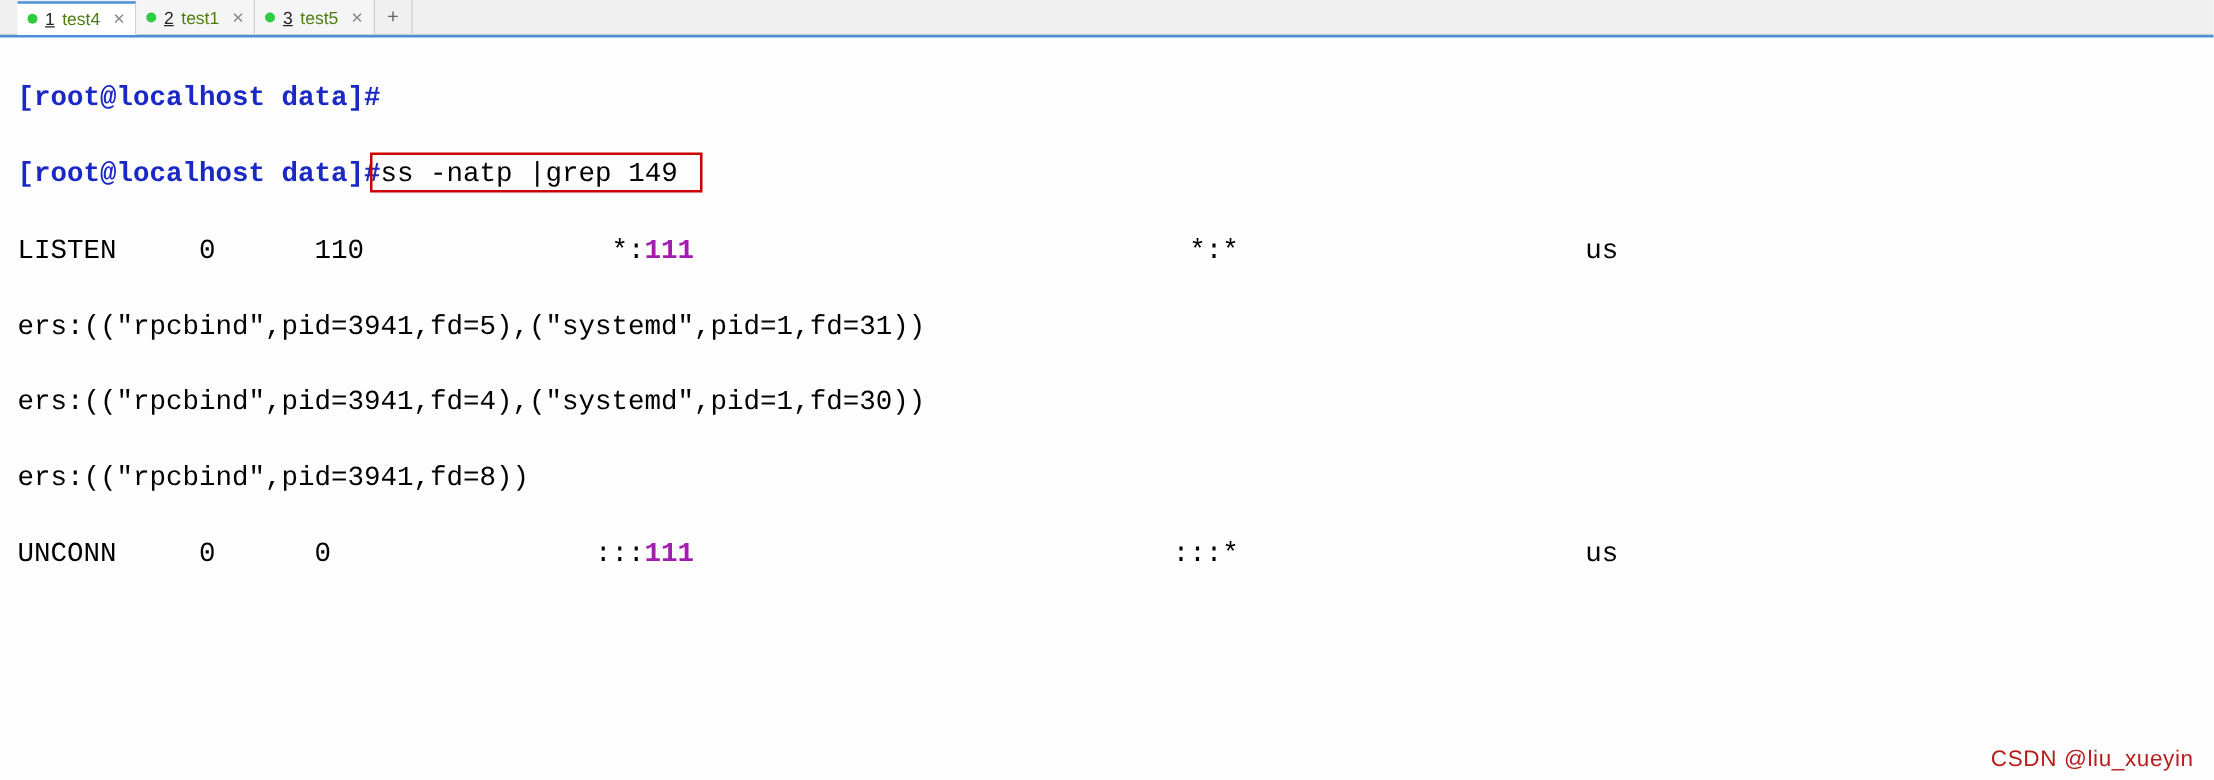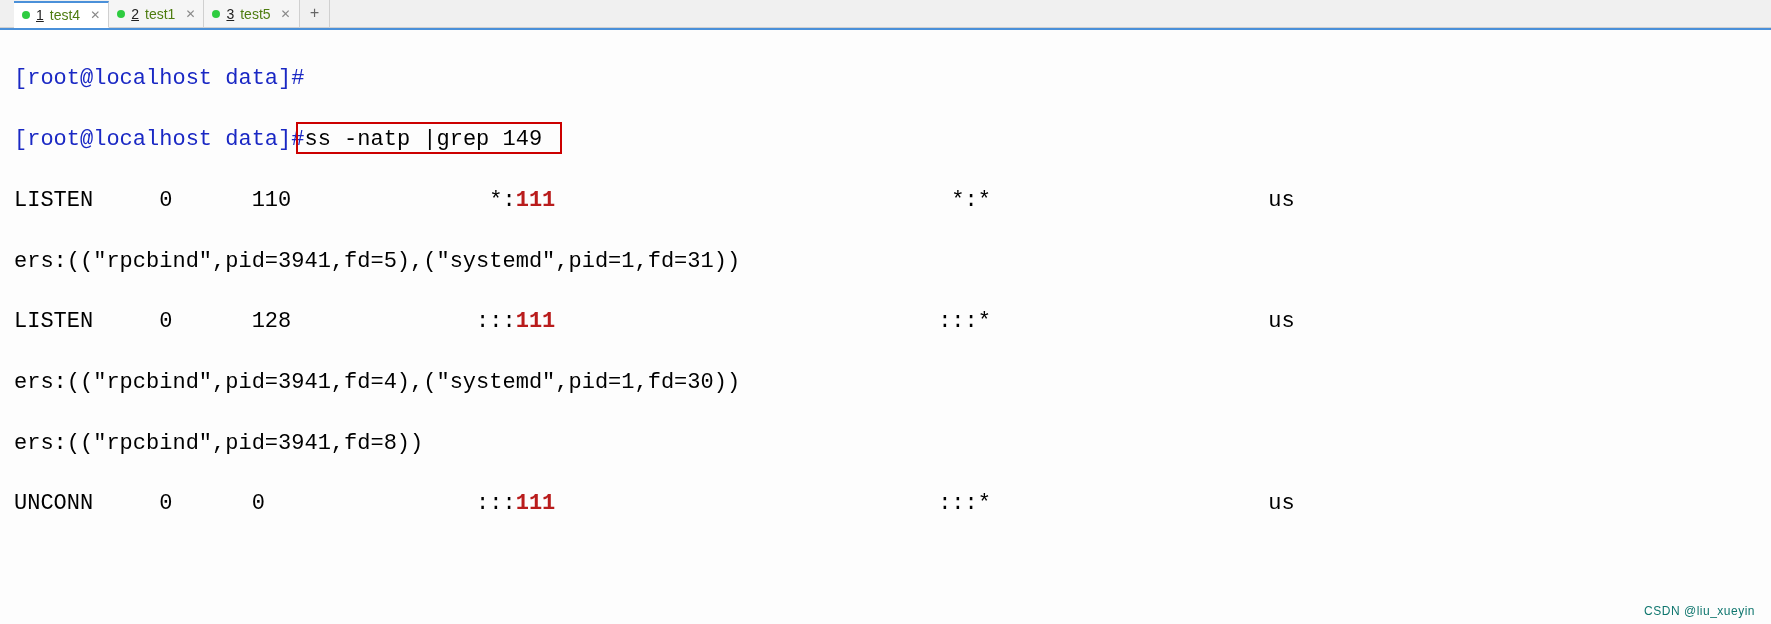--- a/index.html
+++ b/index.html
@@ -58,35 +58,35 @@
     display: flex;
     align-items: center;
   }
   .terminal {
     padding: 4px 4px 4px 14px;
     white-space: pre;
     line-height: 1.38;
     color: #000;
     border-top: 2px solid #4a90d9;
   }
-  .prompt-bracket { color: #1a28c4; font-weight: normal; }
+  .prompt-bracket { color: #1a28c4; font-weight: bold; }
   .row { position: relative; }
-  .hl { color: #b91c1c; font-weight: bold; }
+  .hl { color: #a21caf; font-weight: bold; }
   .cmd-highlight-box {
     border: 2.5px solid #cc0000;
     position: absolute;
     pointer-events: none;
   }
   .watermark {
     position: absolute;
     bottom: 6px;
     right: 16px;
     font-family: sans-serif;
-    font-size: 12px;
-    color: #0f766e;
+    font-size: 18px;
+    color: #b91c1c;
     letter-spacing: 0.5px;
     text-align: right;
   }
 </style>
 </head>
 <body>
 
 <div class="tab-bar">
   <div class="tab active">
     <span class="dot active"></span>
@@ -107,21 +107,20 @@
     <span class="tab-close">✕</span>
   </div>
   <div class="tab-add">+</div>
 </div>
 
 <div class="terminal">
 <div class="row"><span class="prompt-bracket"><span>[</span><span>root</span><span>@</span><span>localhost</span><span> </span><span>data</span><span>]</span><span>#</span></span></div>
 <div class="row"><span class="prompt-bracket"><span>[</span><span>root</span><span>@</span><span>localhost</span><span> </span><span>data</span><span>]</span><span>#</span></span><span>ss -natp |grep 149</span><div class="cmd-highlight-box" style="left:282px; top:-3px; width:266px; height:32px;"></div></div>
 <div class="row"><span>LISTEN     0      110               *:</span><span class="hl">111</span><span>                              *:*                     us</span></div>
 <div class="row"><span>ers:(("rpcbind",pid=3941,fd=5),("systemd",pid=1,fd=31))</span></div>
-<div class="row"><span>LISTEN     0      128              :::</span><span class="hl">111</span><span>                             :::*                     us</span></div>
 <div class="row"><span>ers:(("rpcbind",pid=3941,fd=4),("systemd",pid=1,fd=30))</span></div>
 <div class="row"><span>ers:(("rpcbind",pid=3941,fd=8))</span></div>
 <div class="row"><span>UNCONN     0      0                :::</span><span class="hl">111</span><span>                             :::*                     us</span></div>
 
 
 
 </div>
 
 <div class="watermark">CSDN @liu_xueyin</div>
 

